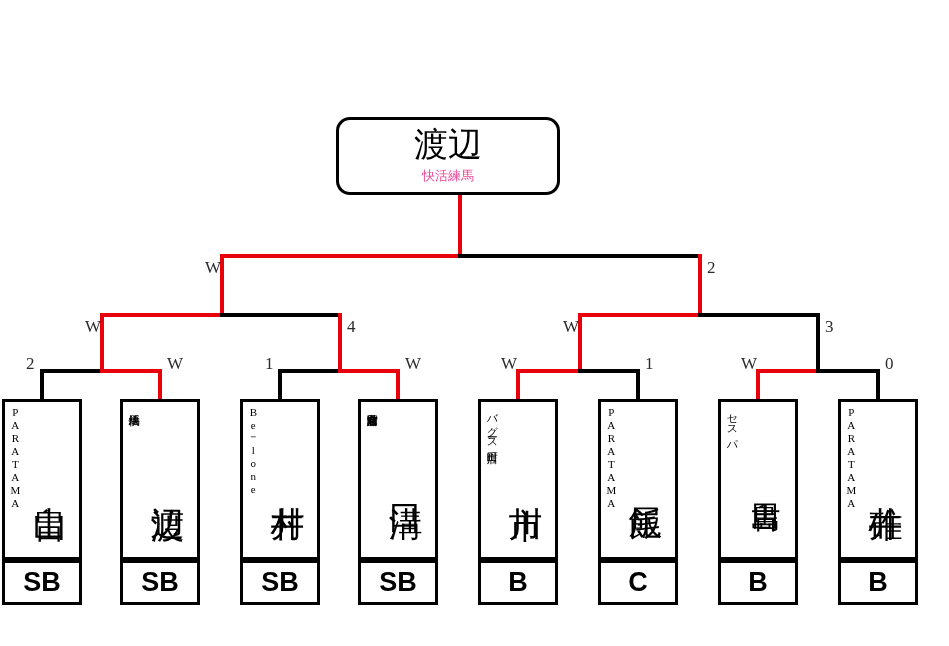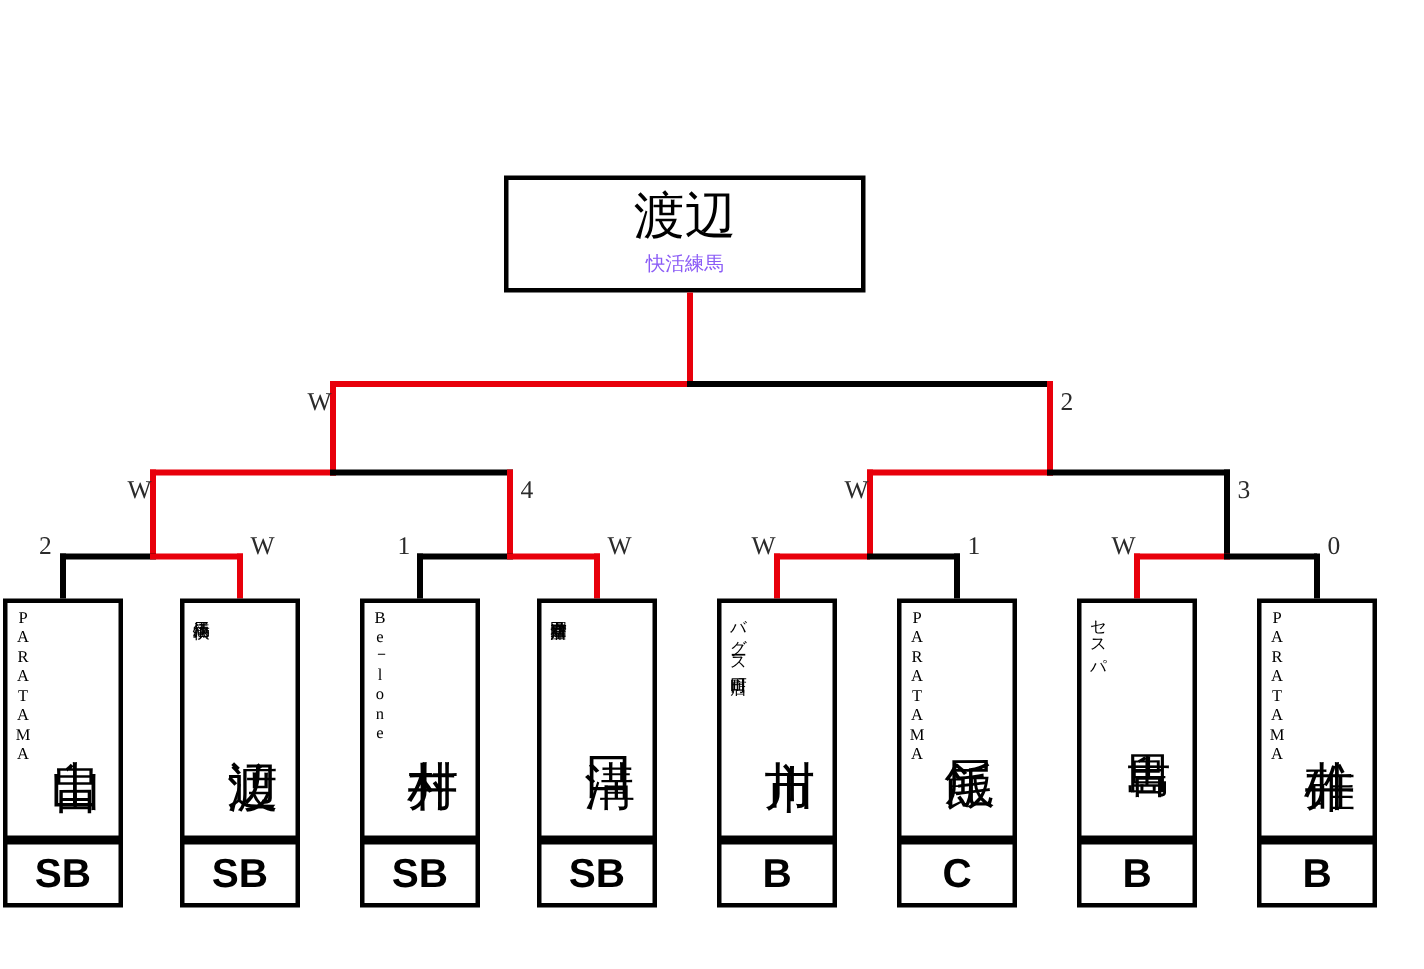--- a/index.html
+++ b/index.html
@@ -22,21 +22,21 @@
   .champ-box{
     position:absolute;border:3px solid #000;background:#fff;
     box-sizing:border-box;
     display:flex;flex-direction:column;align-items:center;justify-content:center;
   }
   .champ-name{
     font-size:34px;font-weight:normal;color:#000;line-height:1.05;
     font-family:"DejaVu Sans","Liberation Sans",sans-serif;
   }
   .champ-team{
-    font-size:13px;color:#8b5cf6;margin-top:4px;
+    font-size:13px;color:#ec4899;margin-top:4px;
     font-family:"DejaVu Sans","Liberation Sans",sans-serif;
   }
 
   
   .pbox{
     position:absolute;box-sizing:border-box;
     border:3px solid #000;background:#fff;
   }
   .pbox-name-cell{
     position:absolute;left:0;top:0;right:0;bottom:0;
@@ -82,21 +82,21 @@
     font-family:"Liberation Serif","DejaVu Serif",serif;
     line-height:1;white-space:nowrap;
   }
 </style>
 </head>
 <body>
 
 <div id="stage">
 
 
-  <div class="champ-box" style="left:336px;top:117px;width:241px;height:78px;">
+  <div class="champ-box" style="left:336px;top:117px;width:224px;height:78px;border-radius:14px;">
     <div class="champ-name">渡辺</div>
     <div class="champ-team">快活練馬</div>
   </div>
 
   <div class="ln v red" style="left:458px;top:195px;height:61px;"></div>
 
   <div class="ln h red" style="left:220px;top:254px;width:242px;"></div>
   <div class="ln h" style="left:458px;top:254px;width:244px;"></div>
 
   <div class="ln v red" style="left:220px;top:254px;height:63px;"></div>

